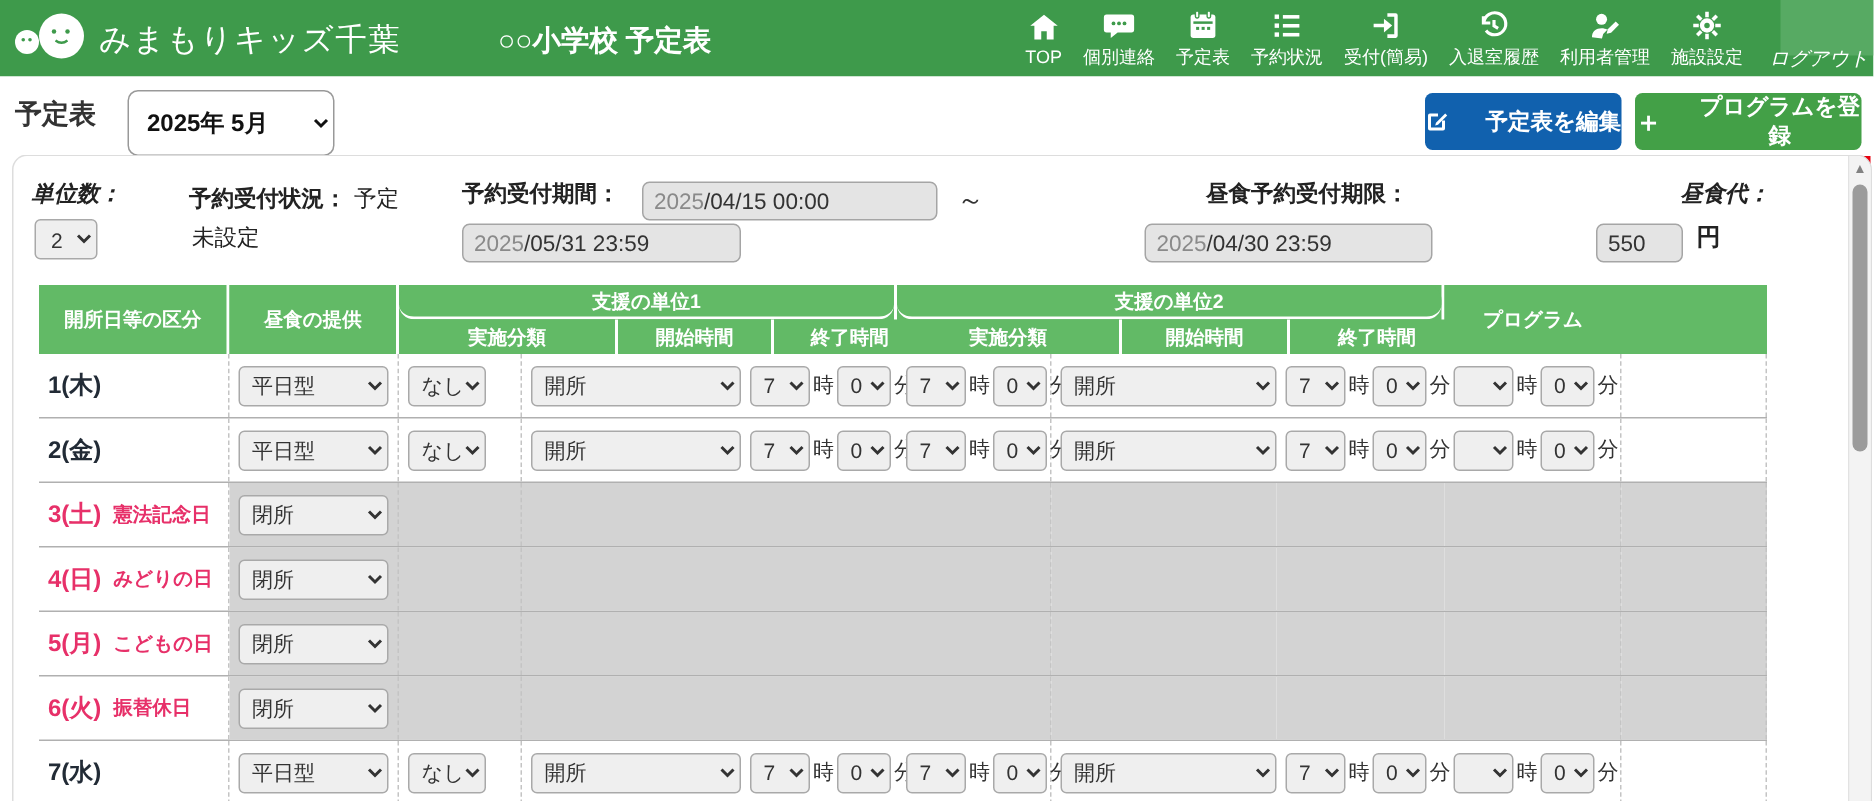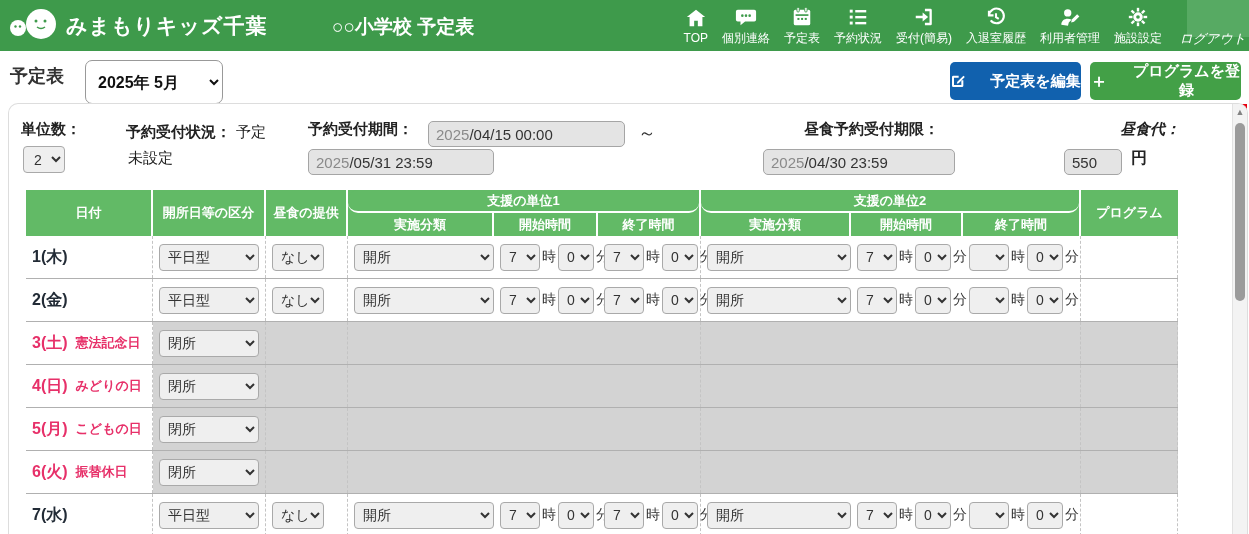--- a/index.html
+++ b/index.html
@@ -17,21 +17,21 @@
     --input-border:#a5a5a5;
     --text-dark:#222b36;
   }
   *{box-sizing:border-box;margin:0;padding:0;}
   html,body{width:1249px;height:534px;overflow:hidden;}
   body{font-family:"Liberation Sans","DejaVu Sans",sans-serif;background:#fff;position:relative;}
 
   
   .topbar{position:absolute;left:0;top:0;width:1249px;height:51px;background:var(--topbar-green);}
   .logo{position:absolute;left:8px;top:6px;display:flex;align-items:center;gap:6px;height:40px;cursor:pointer;}
-  .logo-text{color:#fff;font-size:21px;font-weight:bold;letter-spacing:1px;}
+  .logo-text{color:#fff;font-size:21px;font-weight:normal;letter-spacing:1px;}
   .app-title{position:absolute;left:332px;top:14px;color:#fff;font-size:19px;font-weight:bold;}
   .nav{position:absolute;right:0;top:0;height:51px;display:flex;align-items:stretch;}
   .nav-item{display:flex;flex-direction:column;align-items:center;justify-content:center;padding:3px 7px 2px;cursor:pointer;}
   .nav-item .nv-icon{width:22px;height:22px;display:block;}
   .nav-item .nv-label{color:#fff;font-size:12px;margin-top:2px;white-space:nowrap;}
   .logout-item{position:relative;width:76px;height:51px;margin-left:4px;cursor:pointer;}
   .logout-bg{position:absolute;top:0;right:0;width:62px;height:37px;background:var(--logout-green);}
   .logout-label{position:absolute;right:3px;bottom:3px;color:#fff;font-size:13px;white-space:nowrap;font-style:italic;}
 
   
@@ -47,21 +47,21 @@
   .plus-glyph{font-size:18px;font-weight:bold;line-height:1;}
   .highlight-box{position:absolute;left:1083px;top:2px;width:164px;height:51px;border:4px solid var(--highlight-red);pointer-events:none;}
 
   
   .panel{position:absolute;left:8px;top:103px;width:1240px;height:440px;background:#fff;
     border:1px solid #ddd;border-bottom:none;border-radius:10px 10px 0 0;}
 
   
   .info{position:absolute;left:0;top:0;width:100%;height:84px;font-size:15px;color:#222;}
   .ilabel{font-weight:bold;white-space:nowrap;}
-  .unit-label{position:absolute;left:12px;top:16px;}
+  .unit-label{position:absolute;left:12px;top:16px;font-style:italic;}
   .unit-select{position:absolute;left:14px;top:42px;width:42px;height:27px;background:var(--select-bg);
     border:1px solid var(--select-border);border-radius:4px;font-size:14px;padding-left:6px;color:#333;}
   .status-line1{position:absolute;left:117px;top:19px;}
   .status-value{font-weight:normal;margin-left:5px;}
   .status-line2{position:absolute;left:119px;top:45px;}
   .period-label{position:absolute;left:299px;top:16px;}
   .tilde{position:absolute;left:629px;top:17px;font-size:18px;color:#333;}
   .dt-input{position:absolute;height:26px;background:var(--input-bg);border:1px solid var(--input-border);
     border-radius:5px;font-size:15px;display:flex;align-items:center;padding-left:7px;cursor:text;white-space:pre;}
   .dt-year{color:#8a8a8a;}
@@ -267,21 +267,20 @@
 
     <span class="ilabel fee-label">昼食代：</span>
     <div class="dt-input fee-input">
       <span class="dt-rest">550</span>
     </div>
     <span class="fee-unit">円</span>
   </div>
 
   <div class="sched-table">
     <div class="thead grid10">
-      <div class="th th-span">日付</div>
       <div class="th th-span">開所日等の区分</div>
       <div class="th th-span">昼食の提供</div>
       <div class="th-group">
         <div class="th group-label">支援の単位1</div>
         <div class="sub3 sub-u1">
           <div class="th">実施分類</div>
           <div class="th">開始時間</div>
           <div class="th">終了時間</div>
         </div>
       </div>

